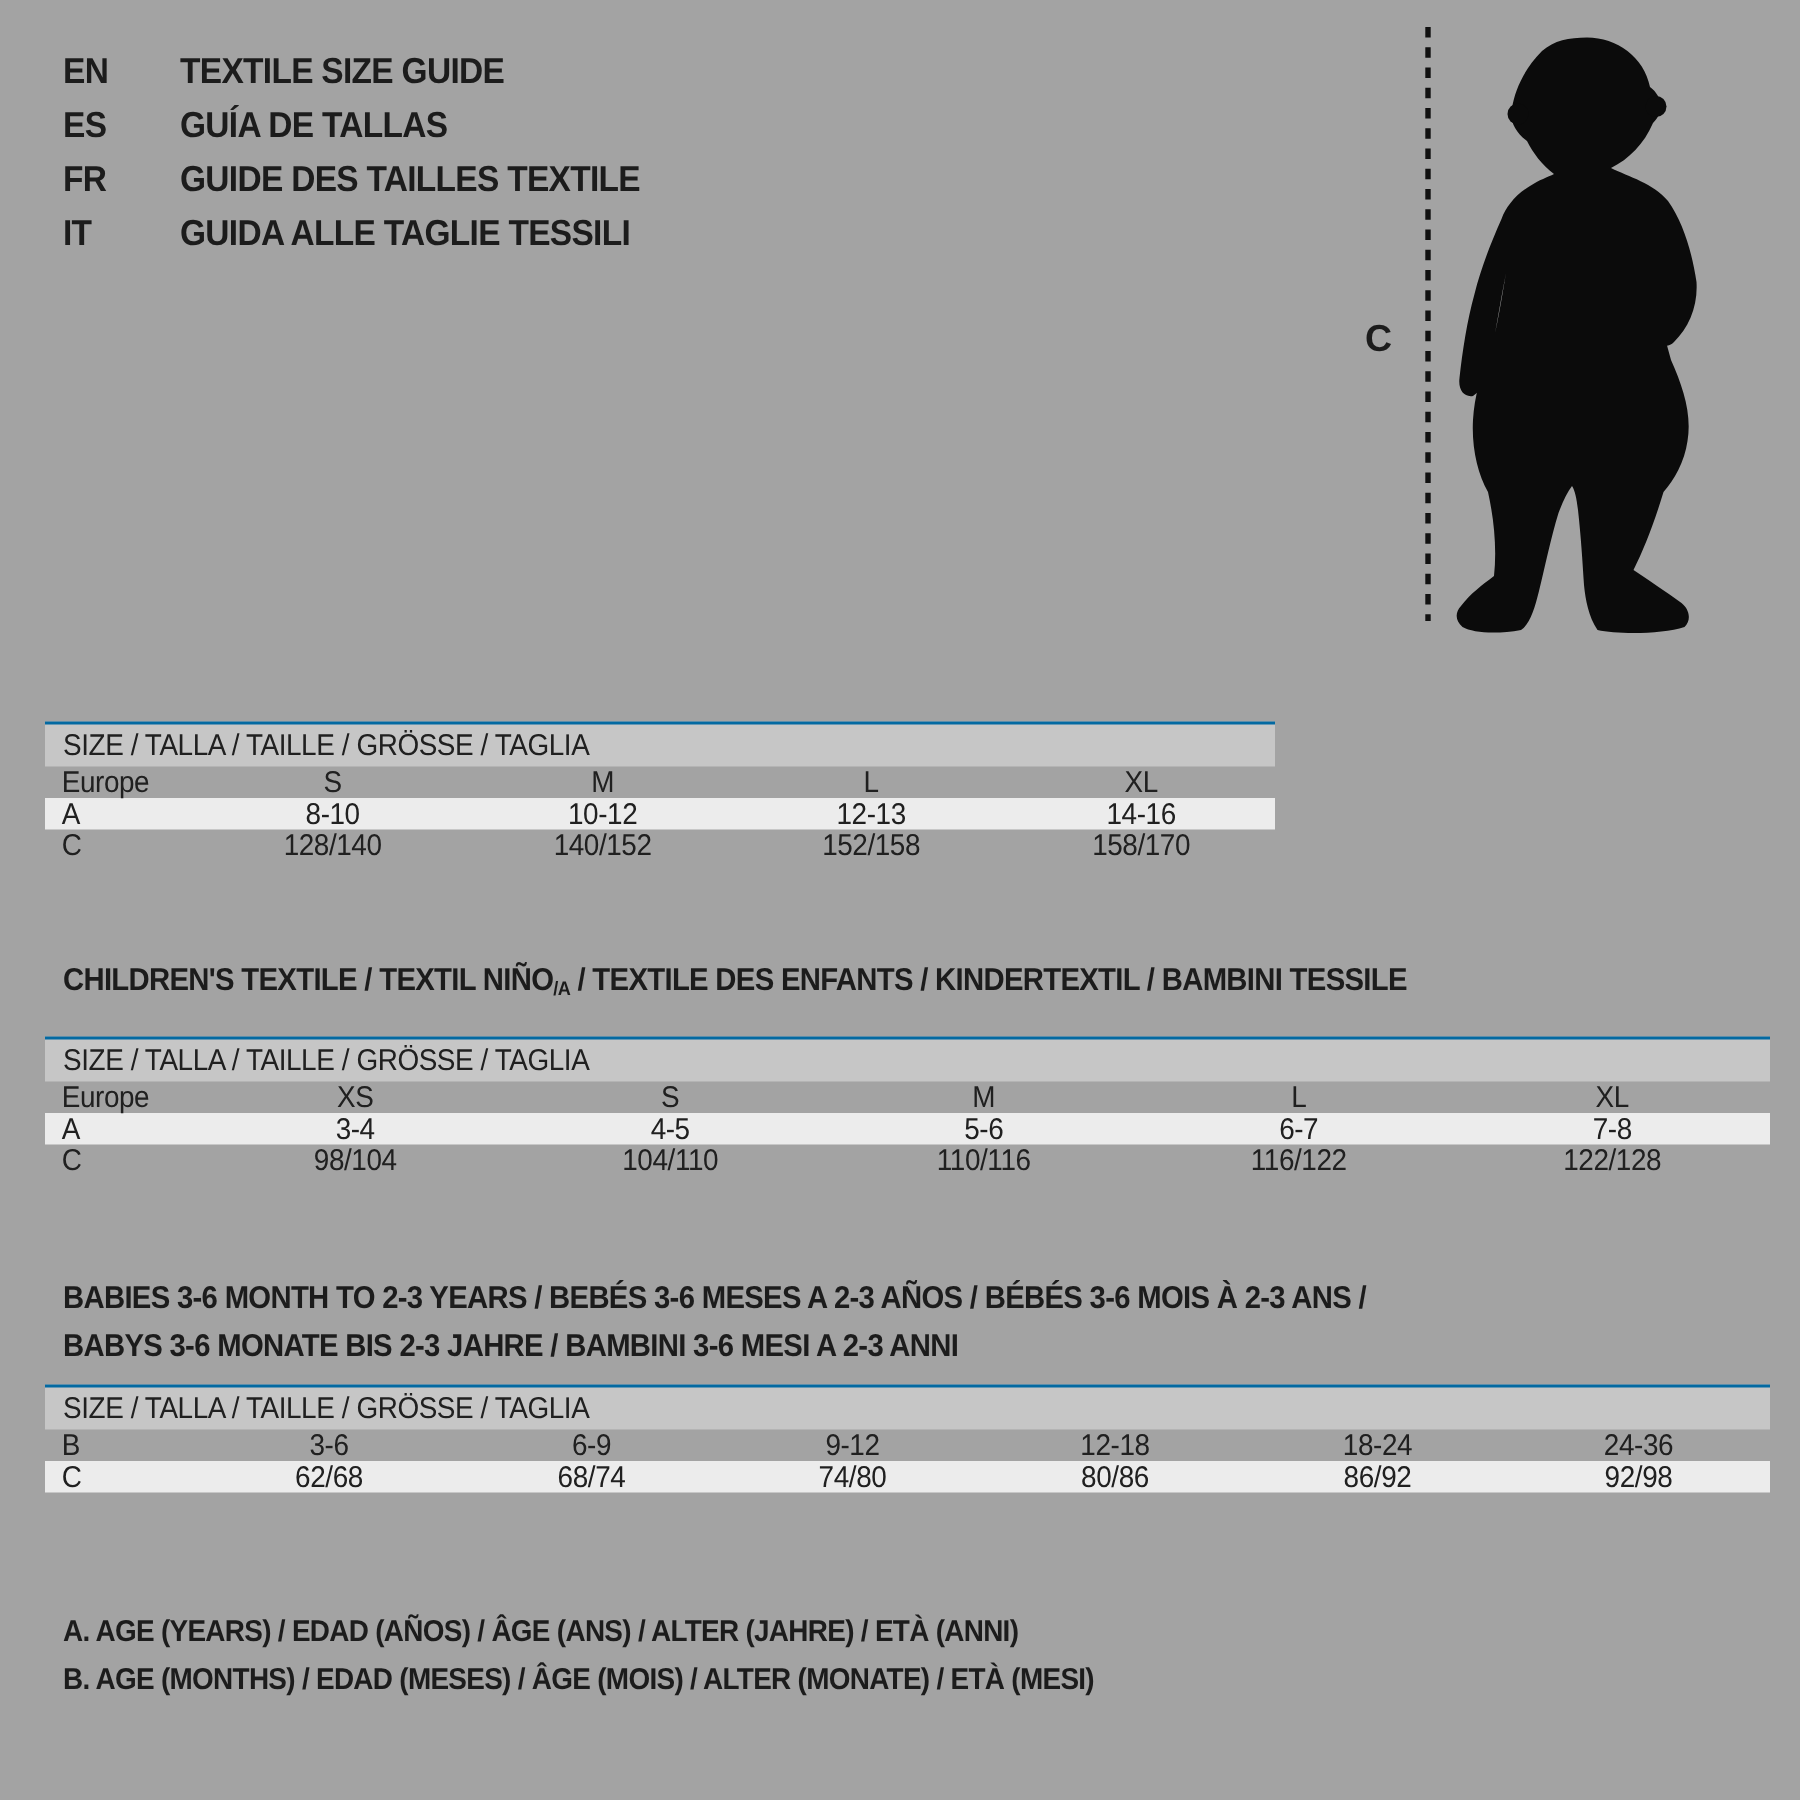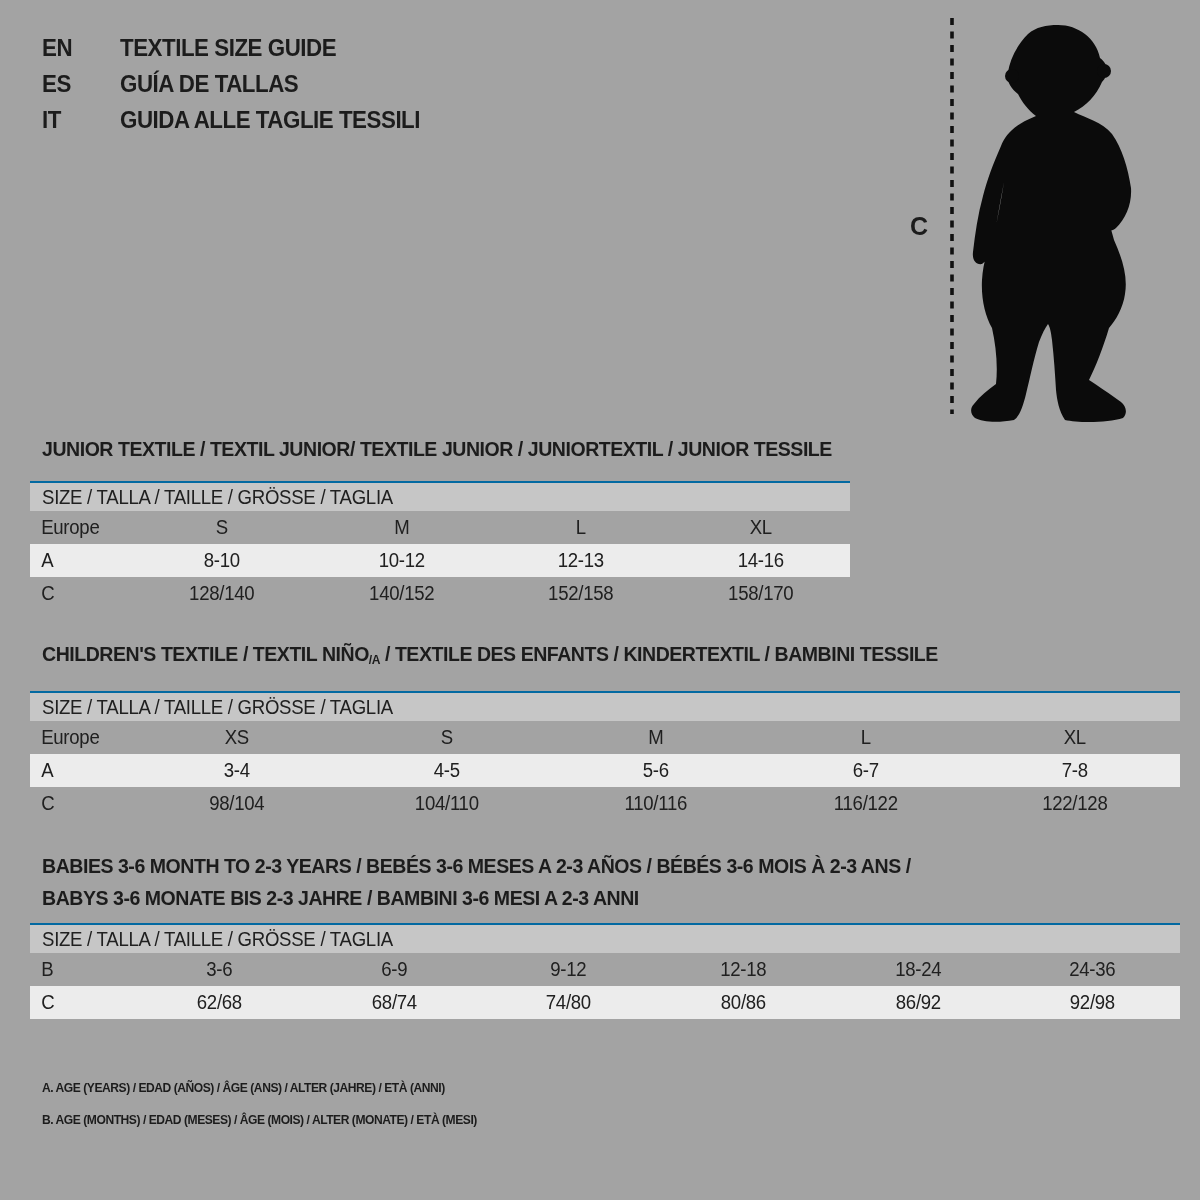--- a/index.html
+++ b/index.html
@@ -36,44 +36,48 @@
   .t1 { top:481px; width:820px;  --cols:4; }
   .t2 { top:691px; width:1150px; --cols:5; }
   .t3 { top:923px; width:1150px; --cols:6; }
   .bar {
     height:30px; background:#c6c6c6; display:flex; align-items:center; padding-left:12px;
     border-top:2px solid #0369a1;
   }
   .bar span { font-size:20px; font-weight:400; letter-spacing:-0.3px; color:#202020; }
   .trow {
     display:grid; grid-template-columns:102px repeat(var(--cols),1fr);
-    height:33px; align-items:center;
+    height:21px; align-items:center;
   }
   .trow.shaded { background:#ececec; }
   .cell { font-size:20px; letter-spacing:-0.3px; color:#202020; }
   .cell.lbl { padding-left:12px; text-align:left; transform:scaleX(0.93); transform-origin:left center; }
   .cell.val { text-align:center; transform:scaleX(0.93); transform-origin:center center; }
 
   
   .notes { position:absolute; left:42px; top:1072px; }
-  .note-line { font-size:13px; font-weight:700; letter-spacing:-0.5px; line-height:32px; white-space:nowrap; }
+  .note-line { font-size:20px; font-weight:700; letter-spacing:-0.5px; line-height:32px; white-space:nowrap; }
 </style>
 </head>
 <body>
 
 <div class="page">
 
   <div class="lang-block">
     <div class="lang-row">
       <span class="lang-code cond">EN</span>
       <span class="lang-title cond">TEXTILE SIZE GUIDE</span>
     </div>
     <div class="lang-row">
       <span class="lang-code cond">ES</span>
       <span class="lang-title cond">GUÍA DE TALLAS</span>
+    </div>
+    <div class="lang-row">
+      <span class="lang-code cond">FR</span>
+      <span class="lang-title cond">GUIDE DES TAILLES TEXTILE</span>
     </div>
     <div class="lang-row">
       <span class="lang-code cond">IT</span>
       <span class="lang-title cond">GUIDA ALLE TAGLIE TESSILI</span>
     </div>
   </div>
 
   <div class="figure">
     <svg width="262" height="414" viewBox="0 0 262 414">
       <line x1="54" y1="6" x2="54" y2="402" stroke="#111111" stroke-width="3.6" stroke-dasharray="7 6.5"></line>
@@ -118,23 +122,20 @@
           C 42 66 38 58 40 50
           C 42 38 48 24 60 12
           C 68 5 78 3 90 3 Z"></path>
         <circle cx="44" cy="54" r="7"></circle>
         <circle cx="136" cy="49" r="7"></circle>
       </g>
     </svg>
     <span class="figure-label">C</span>
   </div>
 
-  <div class="sec-title t1-title">
-    <span class="cond">JUNIOR TEXTILE / TEXTIL JUNIOR/ TEXTILE JUNIOR / JUNIORTEXTIL / JUNIOR TESSILE</span>
-  </div>
   <div class="sizetable t1">
     <div class="bar">
       <span class="cond">SIZE / TALLA / TAILLE / GRÖSSE / TAGLIA</span>
     </div>
     <div>
         <div class="trow">
           <span class="cell lbl">Europe</span>
           <span class="cell val">S</span>
           <span class="cell val">M</span>
           <span class="cell val">L</span>

